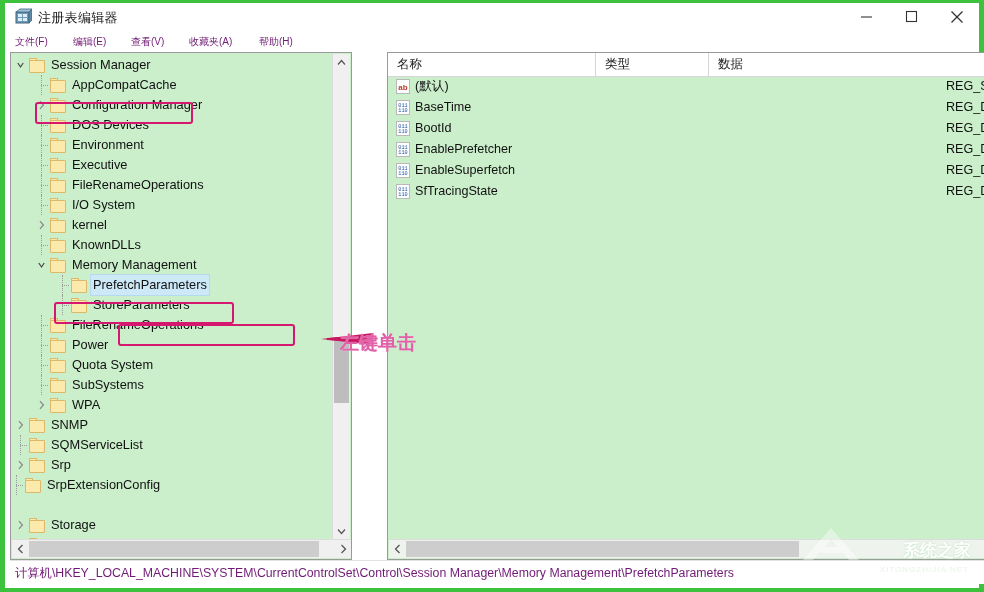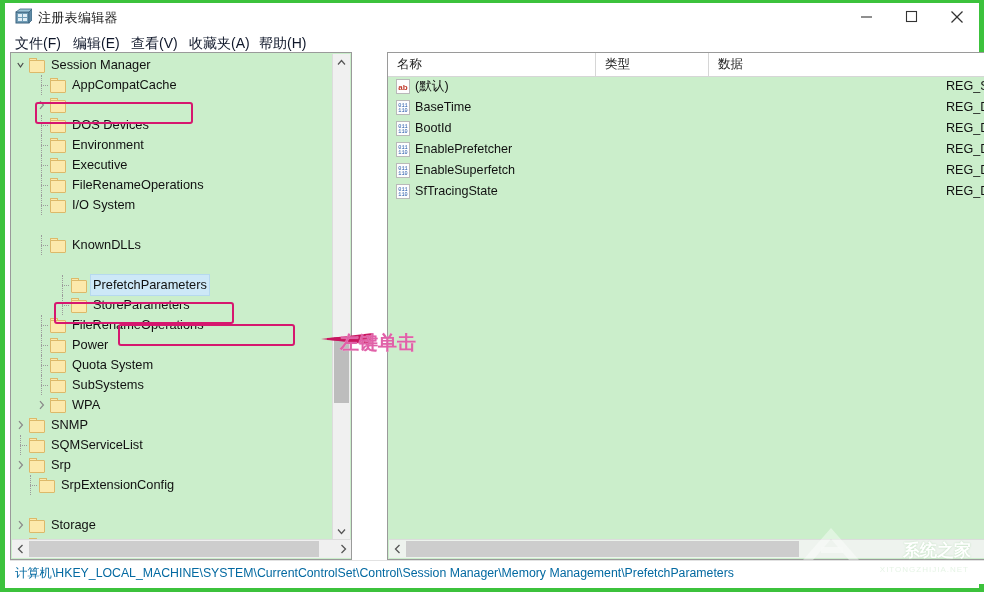--- a/index.html
+++ b/index.html
@@ -41,21 +41,21 @@
   #btn-max{right:45px;}
   #btn-close{right:0px;}
   .capglyph{display:block;}
   
   #menubar{
     position:absolute;left:0;top:30px;width:974px;height:22px;
     background:#ffffff;
   }
   .menu-item{
     position:absolute;top:2px;height:18px;
-    font-size:14px;color:#0f172a;white-space:nowrap;cursor:default;
+    font-size:10px;color:#701a75;white-space:nowrap;cursor:default;
     padding:0 2px;
   }
   
   #panes{
     position:absolute;left:5px;top:49px;width:974px;height:510px;
   }
   
   #tree-pane{
     position:absolute;left:0;top:0;width:342px;height:508px;
     box-sizing:border-box;border:1px solid #9a9a9a;background:#cbeecb;
@@ -181,21 +181,21 @@
     position:absolute;left:17px;top:1px;width:393px;height:16px;background:#cdcdcd;
   }
   
   #statusbar{
     position:absolute;left:5px;bottom:4px;width:974px;height:24px;
     background:#ffffff;border-top:1px solid #e2e2e2;
     box-sizing:border-box;overflow:hidden;
   }
   #status-text{
     position:absolute;left:5px;top:4px;
-    font-size:12.3px;color:#0369a1;white-space:nowrap;
+    font-size:12.3px;color:#701a75;white-space:nowrap;
   }
   
   .anno-box{
     position:absolute;box-sizing:border-box;
     border:2.5px solid #d6176f;border-radius:3px;
     pointer-events:none;
   }
   #anno-session{left:25px;top:50px;width:158px;height:22px;}
   #anno-memmgmt{left:44px;top:250px;width:180px;height:22px;}
   #anno-prefetch{left:108px;top:272px;width:177px;height:22px;}
@@ -308,20 +308,21 @@
           <div class="tnode" style="top: 42px; padding-left: 25px;">
             <span class="tw">
               <svg class="chev" viewBox="0 0 7 10">
                 <path d="M2 1.2 L5.4 5 L2 8.8" fill="none" stroke="#8a8a8a" stroke-width="1.25"></path>
               </svg>
             </span>
             <span class="folder">
               <span class="ftab"></span>
               <span class="fbody"></span>
             </span>
+            <span class="tlabel">Configuration Manager</span>
           </div>
           <div class="tnode" style="top: 62px; padding-left: 25px;">
             <span class="tw">
               <span class="guide"></span>
               <span class="tick"></span>
             </span>
             <span class="folder">
               <span class="ftab"></span>
               <span class="fbody"></span>
             </span>
@@ -364,31 +365,55 @@
             <span class="tw">
               <span class="guide"></span>
               <span class="tick"></span>
             </span>
             <span class="folder">
               <span class="ftab"></span>
               <span class="fbody"></span>
             </span>
             <span class="tlabel">I/O System</span>
           </div>
+          <div class="tnode" style="top: 162px; padding-left: 25px;">
+            <span class="tw">
+              <svg class="chev" viewBox="0 0 7 10">
+                <path d="M2 1.2 L5.4 5 L2 8.8" fill="none" stroke="#8a8a8a" stroke-width="1.25"></path>
+              </svg>
+            </span>
+            <span class="folder">
+              <span class="ftab"></span>
+              <span class="fbody"></span>
+            </span>
+            <span class="tlabel">kernel</span>
+          </div>
           <div class="tnode" style="top: 182px; padding-left: 25px;">
             <span class="tw">
               <span class="guide"></span>
               <span class="tick"></span>
             </span>
             <span class="folder">
               <span class="ftab"></span>
               <span class="fbody"></span>
             </span>
             <span class="tlabel">KnownDLLs</span>
           </div>
+          <div class="tnode" style="top: 202px; padding-left: 25px;">
+            <span class="tw">
+              <svg class="chev" viewBox="0 0 7 10">
+                <path d="M.8 3 L3.5 7 L6.2 3" fill="none" stroke="#4a4a4a" stroke-width="1.25"></path>
+              </svg>
+            </span>
+            <span class="folder">
+              <span class="ftab"></span>
+              <span class="fbody"></span>
+            </span>
+            <span class="tlabel">Memory Management</span>
+          </div>
           <div class="tnode selected" style="top: 222px; padding-left: 46px;">
             <span class="tw">
               <span class="guide"></span>
               <span class="tick"></span>
             </span>
             <span class="folder">
               <span class="ftab"></span>
               <span class="fbody"></span>
             </span>
             <span class="tlabel">PrefetchParameters</span>
@@ -488,21 +513,21 @@
               <svg class="chev" viewBox="0 0 7 10">
                 <path d="M2 1.2 L5.4 5 L2 8.8" fill="none" stroke="#8a8a8a" stroke-width="1.25"></path>
               </svg>
             </span>
             <span class="folder">
               <span class="ftab"></span>
               <span class="fbody"></span>
             </span>
             <span class="tlabel">Srp</span>
           </div>
-          <div class="tnode" style="top: 422px; padding-left: 14px; align-items: center;">
+          <div class="tnode" style="top: 422px; padding-left: 0; align-items: center;">
             <span class="tw">
               <span class="guide"></span>
               <span class="tick"></span>
             </span>
             <span class="folder">
               <span class="ftab"></span>
               <span class="fbody"></span>
             </span>
             <span class="tlabel">SrpExtensionConfig</span>
           </div>

